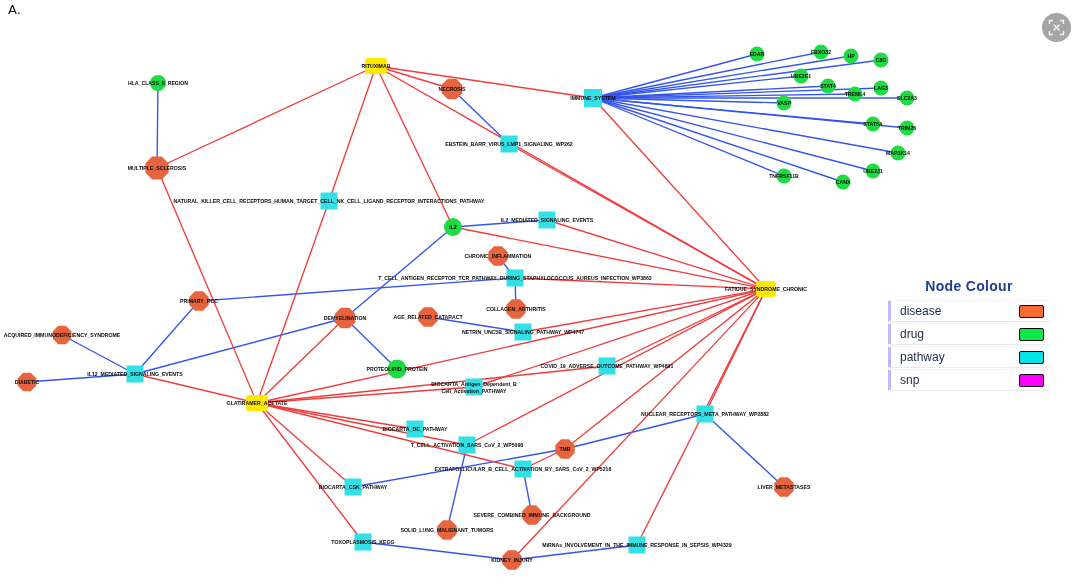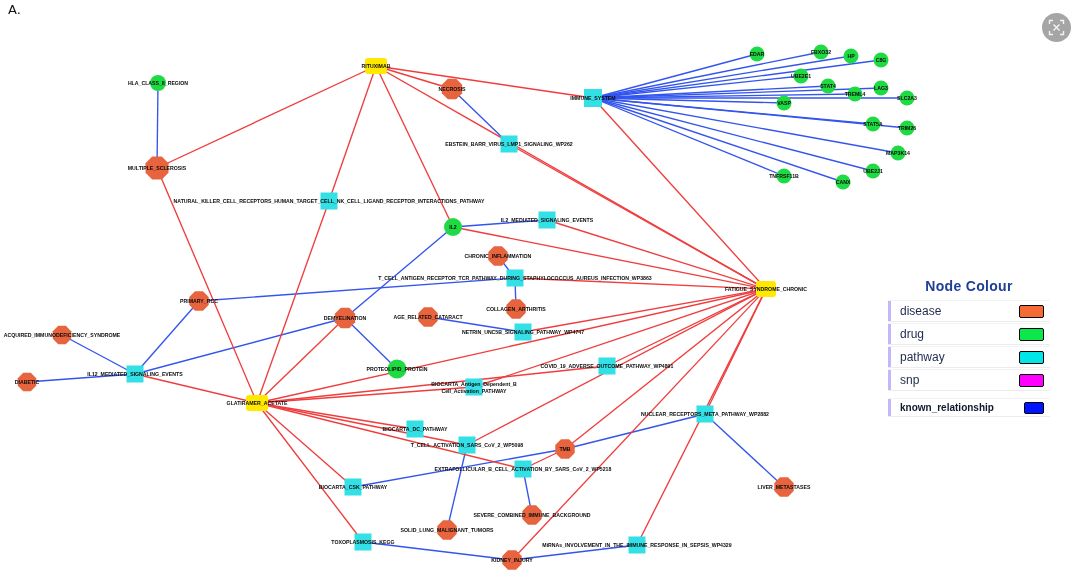--- a/index.html
+++ b/index.html
@@ -211,24 +211,20 @@
         <div class="legend-row">
           <span class="lbl">pathway</span>
           <span class="swatch" style="background: rgb(0, 229, 229);"></span>
         </div>
         <div class="legend-row">
           <span class="lbl">snp</span>
           <span class="swatch" style="background: rgb(255, 0, 255);"></span>
         </div>
       </div>
     <div class="legend-rows small" id="interaction-rows">
-        <div class="legend-row">
-          <span class="lbl">known_relationship</span>
-          <span class="swatch" style="background: rgb(0, 20, 255);"></span>
-        </div>
       </div>
   </div>
   <div id="expand-btn">
     <svg width="17" height="17" viewBox="0 0 17 17">
       <g fill="none" stroke="#f2f2f2" stroke-width="1.4">
         <path d="M1.5 5 V1.5 H5"></path>
           <path d="M12 1.5 H15.5 V5"></path>
           <path d="M15.5 12 V15.5 H12"></path>
           <path d="M5 15.5 H1.5 V12"></path>
         <path d="M5.5 5.5 L11.5 11.5 M11.5 5.5 L5.5 11.5"></path>

